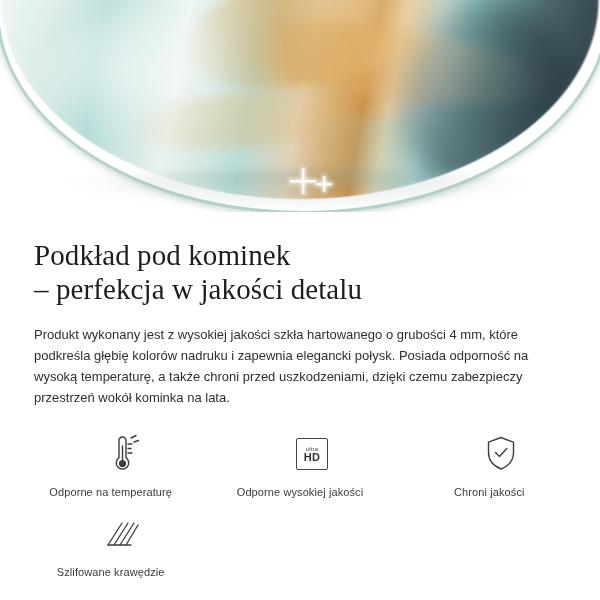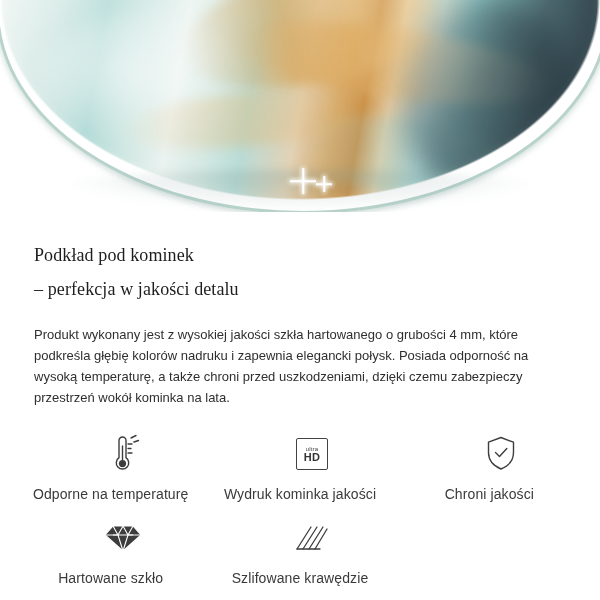--- a/index.html
+++ b/index.html
@@ -152,21 +152,21 @@
   .sp2 { left: 316px; top: 176px; width: 16px; height: 16px; }
   .sp2::before { width: 16px; }
   .sp2::after { height: 16px; }
 
   
   .content {
     padding: 26px 34px 0 34px;
   }
   .headline {
     font-family: "Liberation Serif", serif;
-    font-size: 18px;
+    font-size: 29px;
     line-height: 34px;
     color: #1d1d1d;
     font-weight: 400;
     margin: 0 0 18px 0;
     letter-spacing: .1px;
   }
   .headline .line2 {
     display: block;
   }
   .paragraph {
@@ -194,21 +194,21 @@
   }
   .feature-icon {
     height: 44px;
     display: flex;
     align-items: center;
     justify-content: center;
     padding-left: 24px;
   }
   .feature-label {
     margin-top: 10px;
-    font-size: 14px;
+    font-size: 11px;
     color: #3a3a3a;
     text-align: center;
     letter-spacing: .1px;
   }
   .ultrahd {
     width: 30px;
     height: 30px;
     border: 1.4px solid #444;
     border-radius: 2px;
     display: flex;
@@ -275,46 +275,33 @@
       <div class="feature-label">Odporne na temperaturę</div>
     </div>
 
     <div class="feature">
       <div class="feature-icon">
         <div class="ultrahd">
           <span class="u1">ultra</span>
           <span class="u2">HD</span>
         </div>
       </div>
-      <div class="feature-label">Wydruk kominka jakości</div>
+      <div class="feature-label">Odporne wysokiej jakości</div>
     </div>
 
     <div class="feature">
       <div class="feature-icon">
         <svg width="34" height="40" viewBox="0 0 34 40" fill="none" stroke="#3d3d3d" stroke-width="1.4" stroke-linecap="round" stroke-linejoin="round">
           <path d="M17 3.5 4.5 8.2v10.4c0 8.2 5.6 13.6 12.5 16.4 6.9-2.8 12.5-8.2 12.5-16.4V8.2z"></path>
           <polyline points="11.5,18.5 15.5,22.5 22.8,14.5"></polyline>
         </svg>
       </div>
       <div class="feature-label">Chroni jakości</div>
     </div>
 
-    <div class="feature">
-      <div class="feature-icon">
-        <svg width="38" height="34" viewBox="0 0 38 34" fill="#3d3d3d" stroke="#ffffff" stroke-width="1.1" stroke-linejoin="round">
-          <path d="M9 5h20l8 9-18 16L1 14z"></path>
-          <path d="M1 14h36" stroke="#ffffff" fill="none"></path>
-          <path d="M9 5l5 9-5 0" stroke="#ffffff" fill="none"></path>
-          <path d="M29 5l-5 9 5 0" stroke="#ffffff" fill="none"></path>
-          <path d="M14 14l5 16 5-16" stroke="#ffffff" fill="none"></path>
-          <path d="M14 14l5-9 5 9" stroke="#ffffff" fill="none"></path>
-        </svg>
-      </div>
-      <div class="feature-label">Hartowane szkło</div>
-    </div>
 
     <div class="feature">
       <div class="feature-icon">
         <svg width="36" height="32" viewBox="0 0 36 32" fill="none" stroke="#3d3d3d" stroke-width="1.3" stroke-linecap="round">
           <path d="M3 27 L17 5"></path>
           <path d="M9 27 L23 5"></path>
           <path d="M15 27 L29 5"></path>
           <path d="M21 27 L33 7"></path>
           <path d="M3 27 L26 27"></path>
         </svg>

